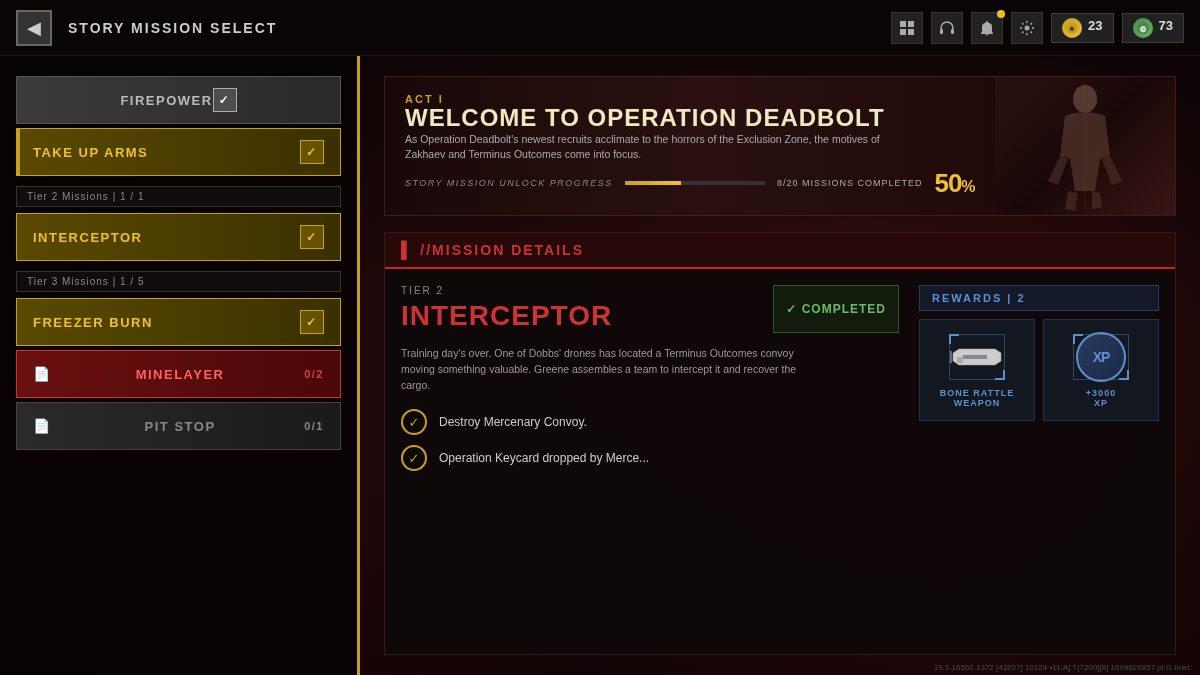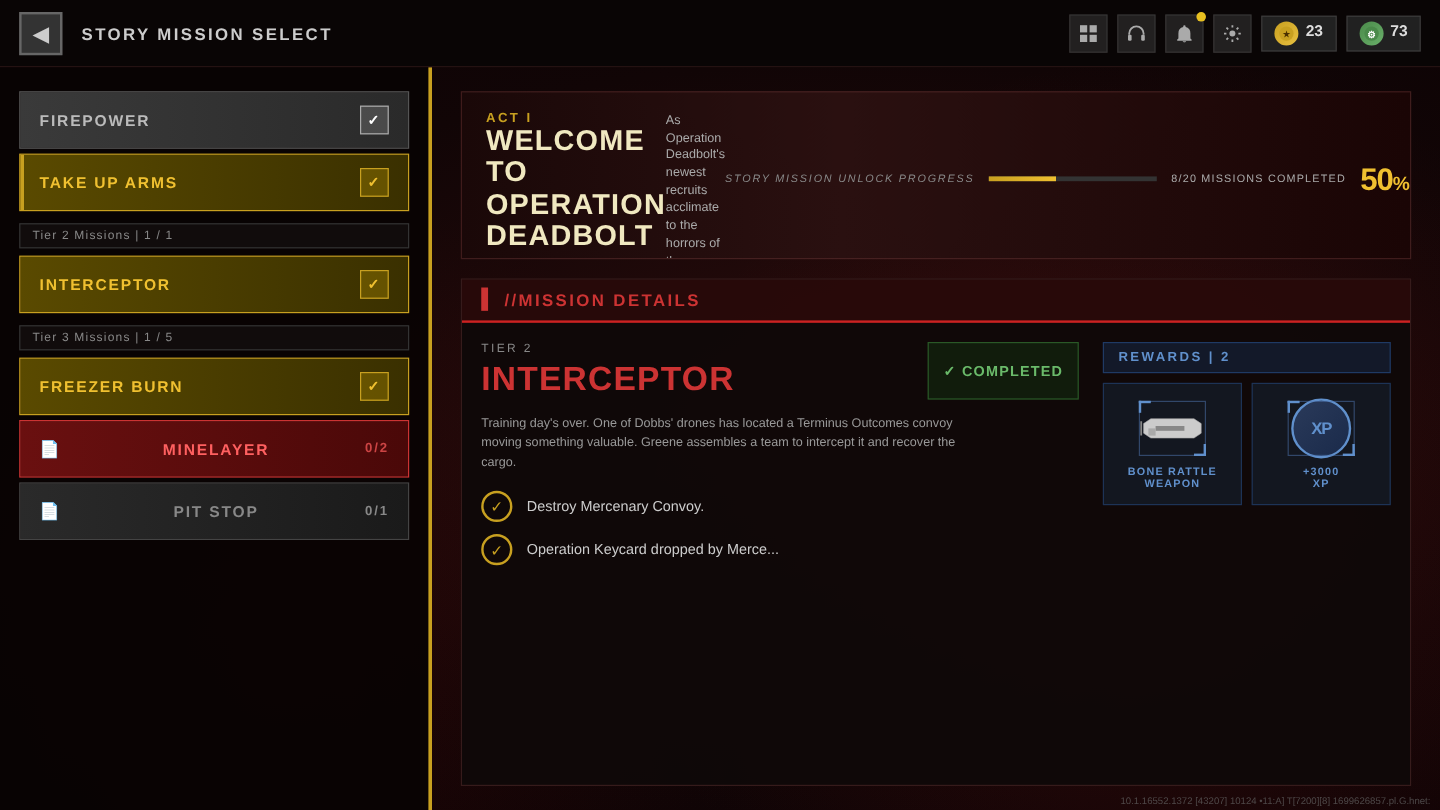--- a/index.html
+++ b/index.html
@@ -158,20 +158,21 @@
       font-size: 13px;
       font-weight: bold;
       letter-spacing: 1.5px;
       text-transform: uppercase;
       position: relative;
     }
     .mission-btn.completed-gray {
       background: linear-gradient(90deg, #3a3a3a, #2a2a2a);
       border: 1px solid #555;
       color: #bbb;
+      justify-content: center;
     }
     .mission-btn.completed-gold {
       background: linear-gradient(90deg, #5a4a00, #3a3000);
       border: 1px solid #c8a020;
       color: #f0c030;
     }
     .mission-btn.active-red {
       background: linear-gradient(90deg, #6a1010, #4a0808);
       border: 1px solid #cc3333;
       color: #ff6060;
@@ -239,21 +240,21 @@
       background: linear-gradient(90deg, #1a0808 0%, #2a1010 40%, #1a0505 100%);
       border: 1px solid rgba(100,50,50,0.5);
       overflow: hidden;
       display: flex;
       align-items: stretch;
     }
     .hero-text-area {
       flex: 1;
       padding: 16px 20px;
       display: flex;
-      flex-direction: row;
+      flex-direction: column;
       justify-content: space-between;
     }
     .act-label {
       color: #c8a020;
       font-size: 11px;
       font-weight: bold;
       letter-spacing: 2px;
       text-transform: uppercase;
     }
     .hero-title {

